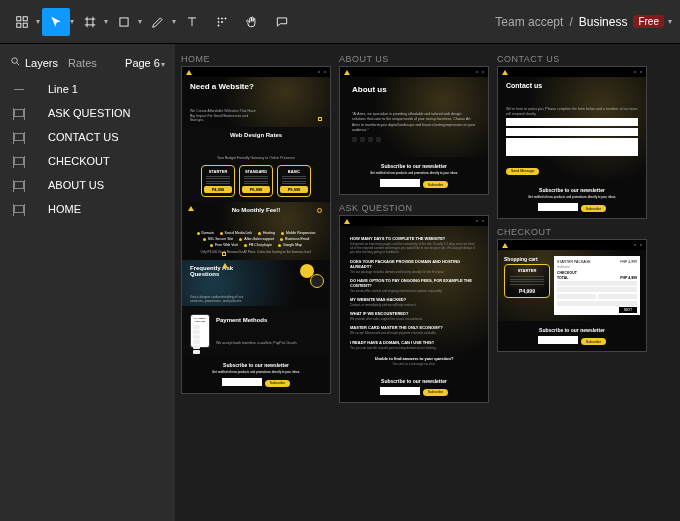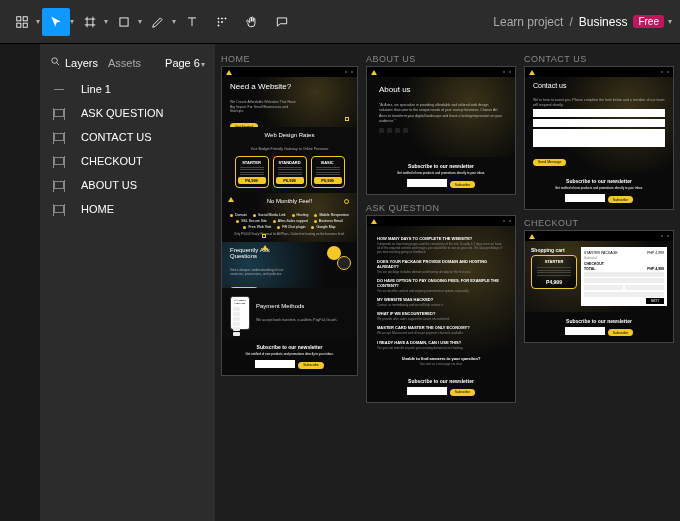--- a/index.html
+++ b/index.html
@@ -5,51 +5,51 @@
 * { box-sizing: border-box; margin: 0; padding: 0; font-family: sans-serif; }
 body { background: #1a1a1a; width: 680px; height: 521px; overflow: hidden; color: #fff; }
 
 
 .topbar { height: 44px; background: #2c2c2c; display: flex; align-items: center; padding: 0 8px; gap: 2px; border-bottom: 1px solid #000; }
 .tb-btn { width: 28px; height: 28px; display: flex; align-items: center; justify-content: center; border-radius: 2px; cursor: pointer; }
 .tb-btn.active { background: #0d99ff; }
 .chev { font-size: 8px; color: #aaa; margin-left: -2px; }
 .topbar-right { margin-left: auto; display: flex; align-items: center; gap: 6px; font-size: 12px; color: #aaa; }
 .crumb-title { color: #fff; }
-.badge-free { background: #be185d; color: #fff; font-size: 10px; padding: 1px 5px; border-radius: 3px; }
-
-
-.main { display: flex; height: calc(100% - 44px); padding-left: 40px; }
+.badge-free { background: #7f1d1d; color: #fff; font-size: 10px; padding: 1px 5px; border-radius: 3px; }
+
+
+.main { display: flex; height: calc(100% - 44px); }
 
 
 .left { width: 175px; background: #2c2c2c; padding: 8px 0; }
 .left-header { display: flex; align-items: center; padding: 4px 10px 8px; font-size: 11px; color: #aaa; }
 .left-header .search-icon { margin-right: 4px; }
 .left-header .tab { margin-right: 10px; cursor: pointer; }
 .left-header .tab.active { color: #fff; }
 .left-header .pages { margin-left: auto; color: #fff; }
-.layer { display: flex; align-items: center; gap: 17px; padding: 6px 14px; font-size: 11px; color: #fff; cursor: pointer; }
+.layer { display: flex; align-items: center; gap: 24px; padding: 6px 14px; font-size: 11px; color: #fff; cursor: pointer; }
 .layer .line-icon { width: 10px; height: 1px; background: #888; }
 .layer .frame-icon { width: 10px; height: 8px; border: 1px solid #888; position: relative; }
 .layer .frame-icon::before { content:""; position:absolute; left:-2px; top:-2px; width:1px; height:12px; background:#888; }
 .layer .frame-icon::after { content:""; position:absolute; right:-2px; top:-2px; width:1px; height:12px; background:#888; }
 
 
 .canvas { flex: 1; background: #1e1e1e; overflow: hidden; padding: 10px 6px; }
 .grid { display: flex; gap: 8px; }
 .col { display: flex; flex-direction: column; gap: 8px; }
 .ftitle { font-size: 9px; color: #888; margin-bottom: 2px; text-transform: uppercase; letter-spacing: .5px; }
 .frame { background: #000; border: 1px solid #444; }
 
 
 .mock-nav { height: 10px; background: #000; display:flex; align-items:center; padding:0 4px; gap:2px; }
 .mock-nav .tri { width:0;height:0;border-left:3px solid transparent;border-right:3px solid transparent;border-bottom:5px solid #f3c829; }
 .mock-nav .dot { width:2px;height:2px;background:#555; border-radius:50%; margin-left:auto; }
 .sec { padding:5px 8px; color:#fff; position:relative; }
-.sec h1 { font-size:8px; font-weight:400; margin-bottom:9px; }
+.sec h1 { font-size:8px; font-weight:700; margin-bottom:18px; }
 .sec .sub { font-size:3.5px; color:#aaa; line-height:1.3; }
 .btn-y { background:#f3c829; color:#000; font-size:3.5px; padding:1.5px 5px; border-radius:6px; display:inline-block; margin-top:2px; }
 .grad { background: radial-gradient(circle at 70% 30%, #3a3218 0%, #0a0a0a 60%); }
 .news { background:#0a0a0a; text-align:center; padding:6px 8px; }
 .news h2 { font-size:5px; font-weight:600; }
 .news .sub { font-size:3px; margin:2px 0 4px; }
 .news-row { display:flex; justify-content:center; gap:3px; }
 .news-input { width:40px; height:8px; background:#fff; }
 .card-row { display:flex; gap:4px; justify-content:center; margin-top:4px; }
 .pcard { border:1px solid #f3c829; border-radius:4px; width:34px; padding:3px 2px; text-align:center; }
@@ -156,40 +156,40 @@
         <path d="M8 13V6a1.5 1.5 0 013 0v5V5a1.5 1.5 0 013 0v6V7a1.5 1.5 0 013 0v8a5 5 0 01-5 5h-2a5 5 0 01-5-5v-2l-2-2a1.5 1.5 0 012-2z"></path>
       </svg>
   </div>
   <div class="tb-btn">
     <svg class="icon" viewBox="0 0 24 24">
         <path d="M4 5h16v10H9l-5 4z"></path>
       </svg>
   </div>
 
   <div class="topbar-right">
-    <span>Learn project</span>
+    <span>Team accept</span>
     <span>/</span>
     <span class="crumb-title">Business</span>
     <span class="badge-free">Free</span>
     <span class="chev">▾</span>
   </div>
 </div>
 
 <div class="main">
 
   <div class="left">
     <div class="left-header">
       <span class="search-icon">
         <svg class="icon" style="width:11px;height:11px" viewBox="0 0 24 24">
             <circle cx="10" cy="10" r="6"></circle>
             <path d="M15 15l5 5"></path>
           </svg>
       </span>
       <span class="tab active">Layers</span>
-      <span class="tab">Assets</span>
+      <span class="tab">Rates</span>
       <span class="pages"><span>Page 6</span> <span class="chev">▾</span></span>
     </div>
 
     <div class="layer">
       <span class="line-icon"></span>
       <span>Line 1</span>
     </div>
     <div class="layer">
       <span class="frame-icon"></span>
       <span>ASK QUESTION</span>

